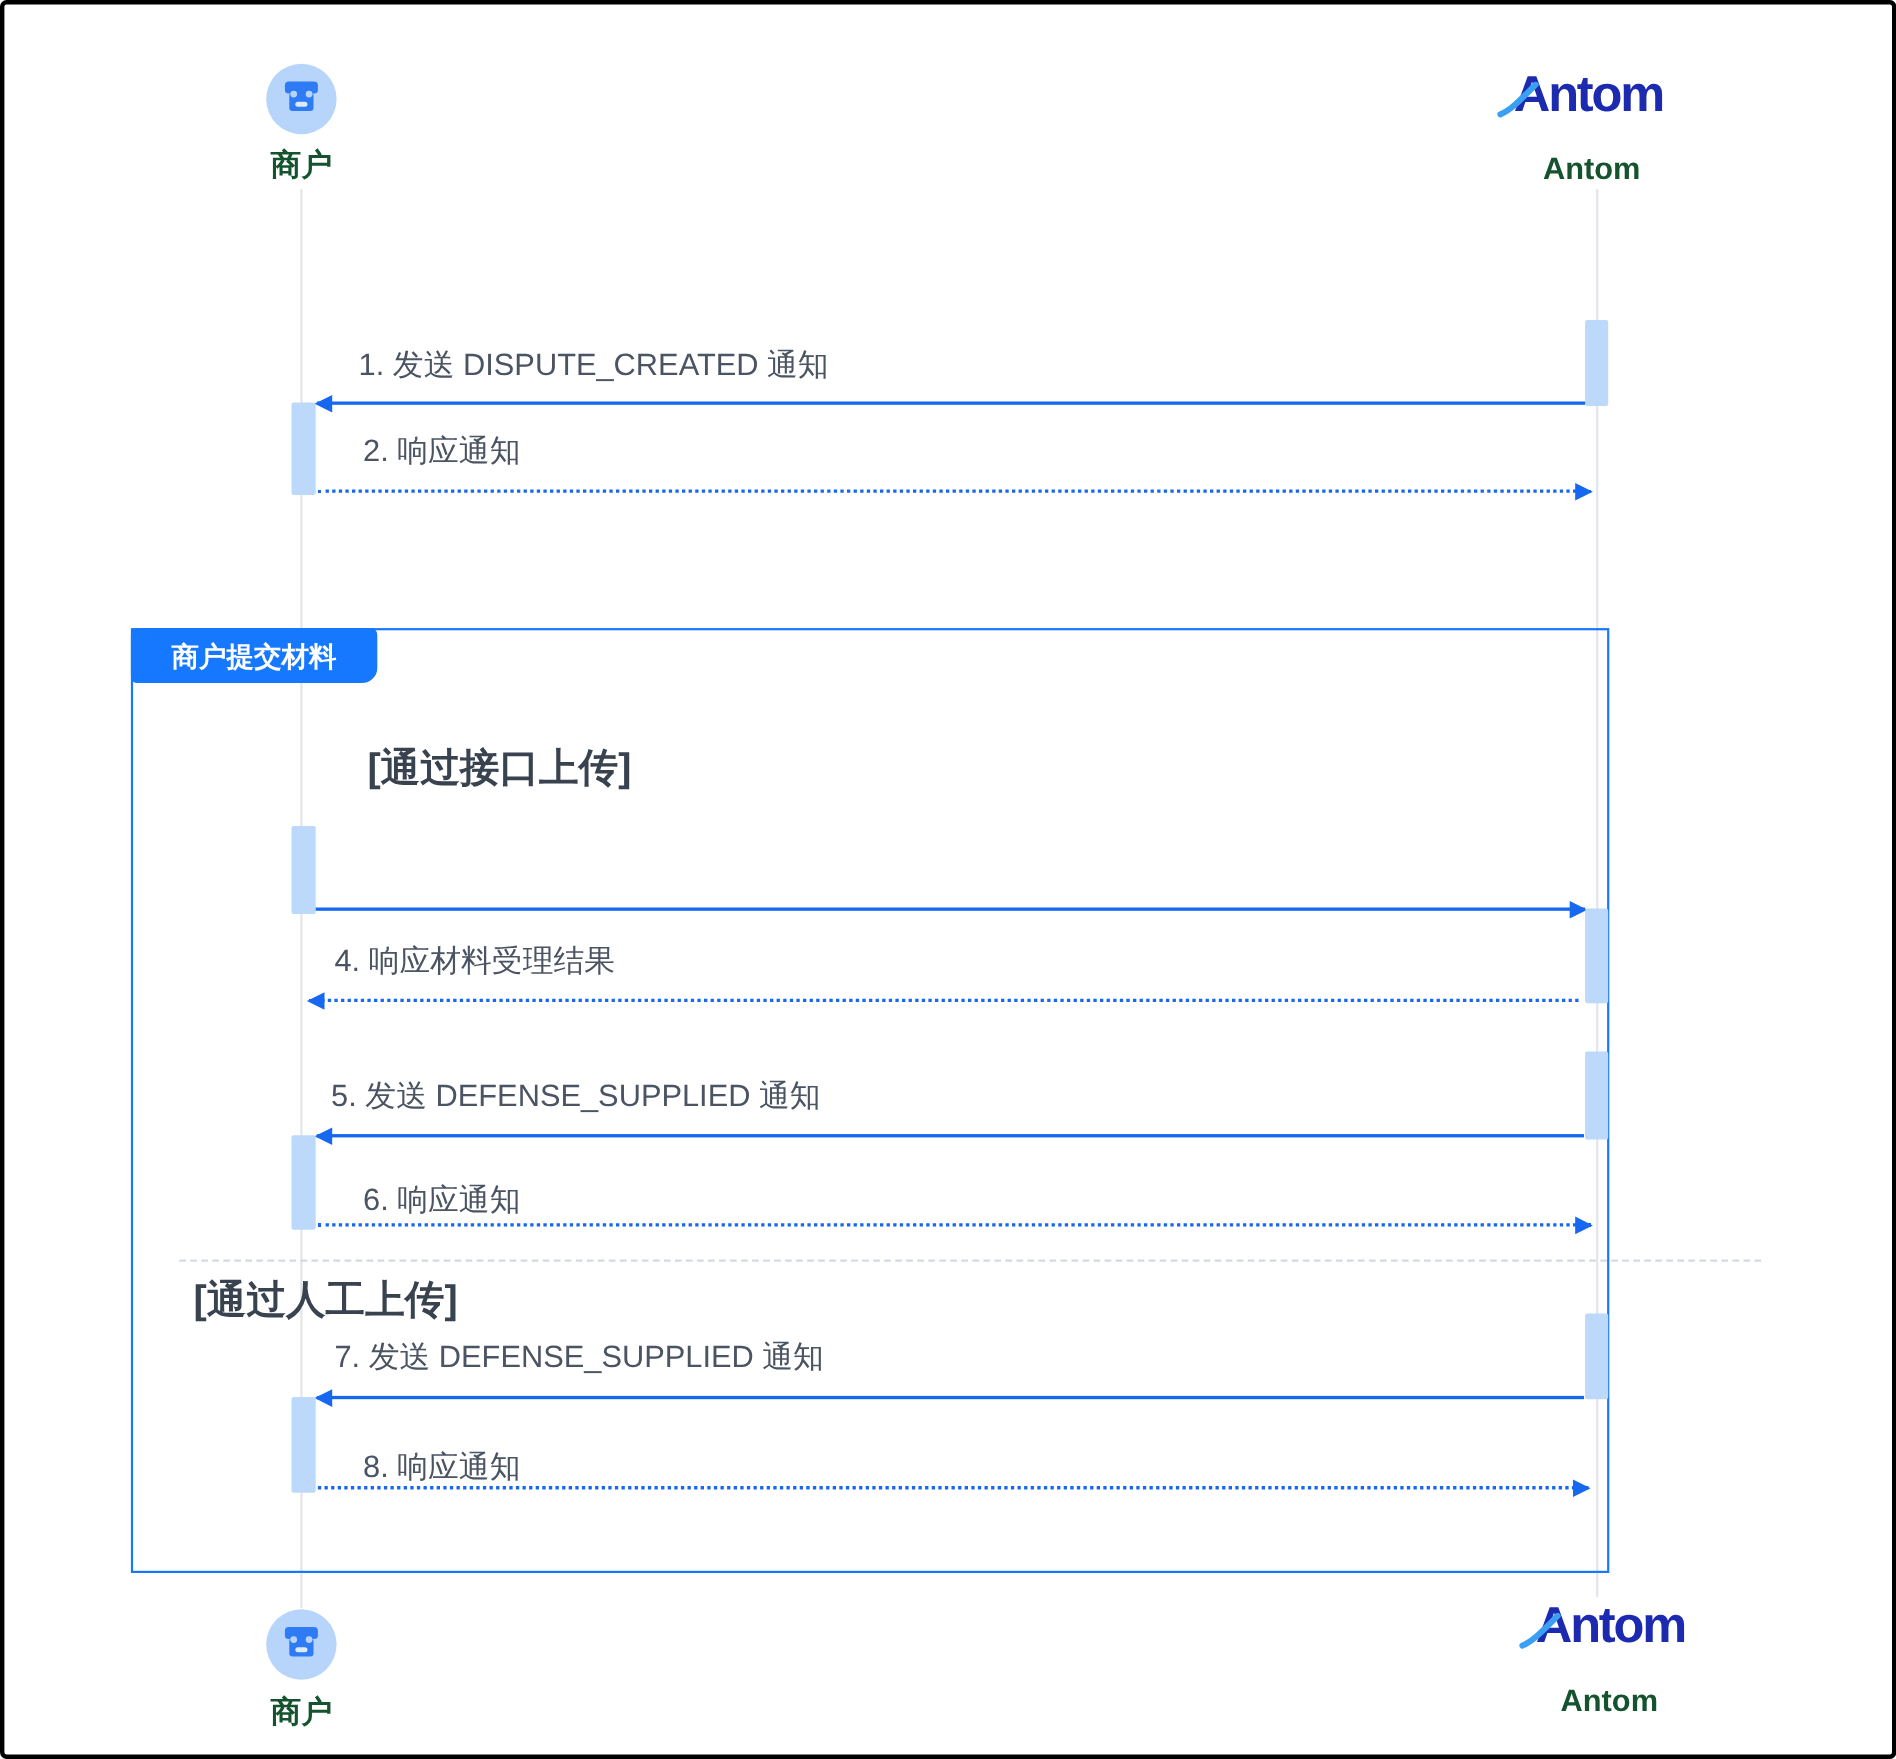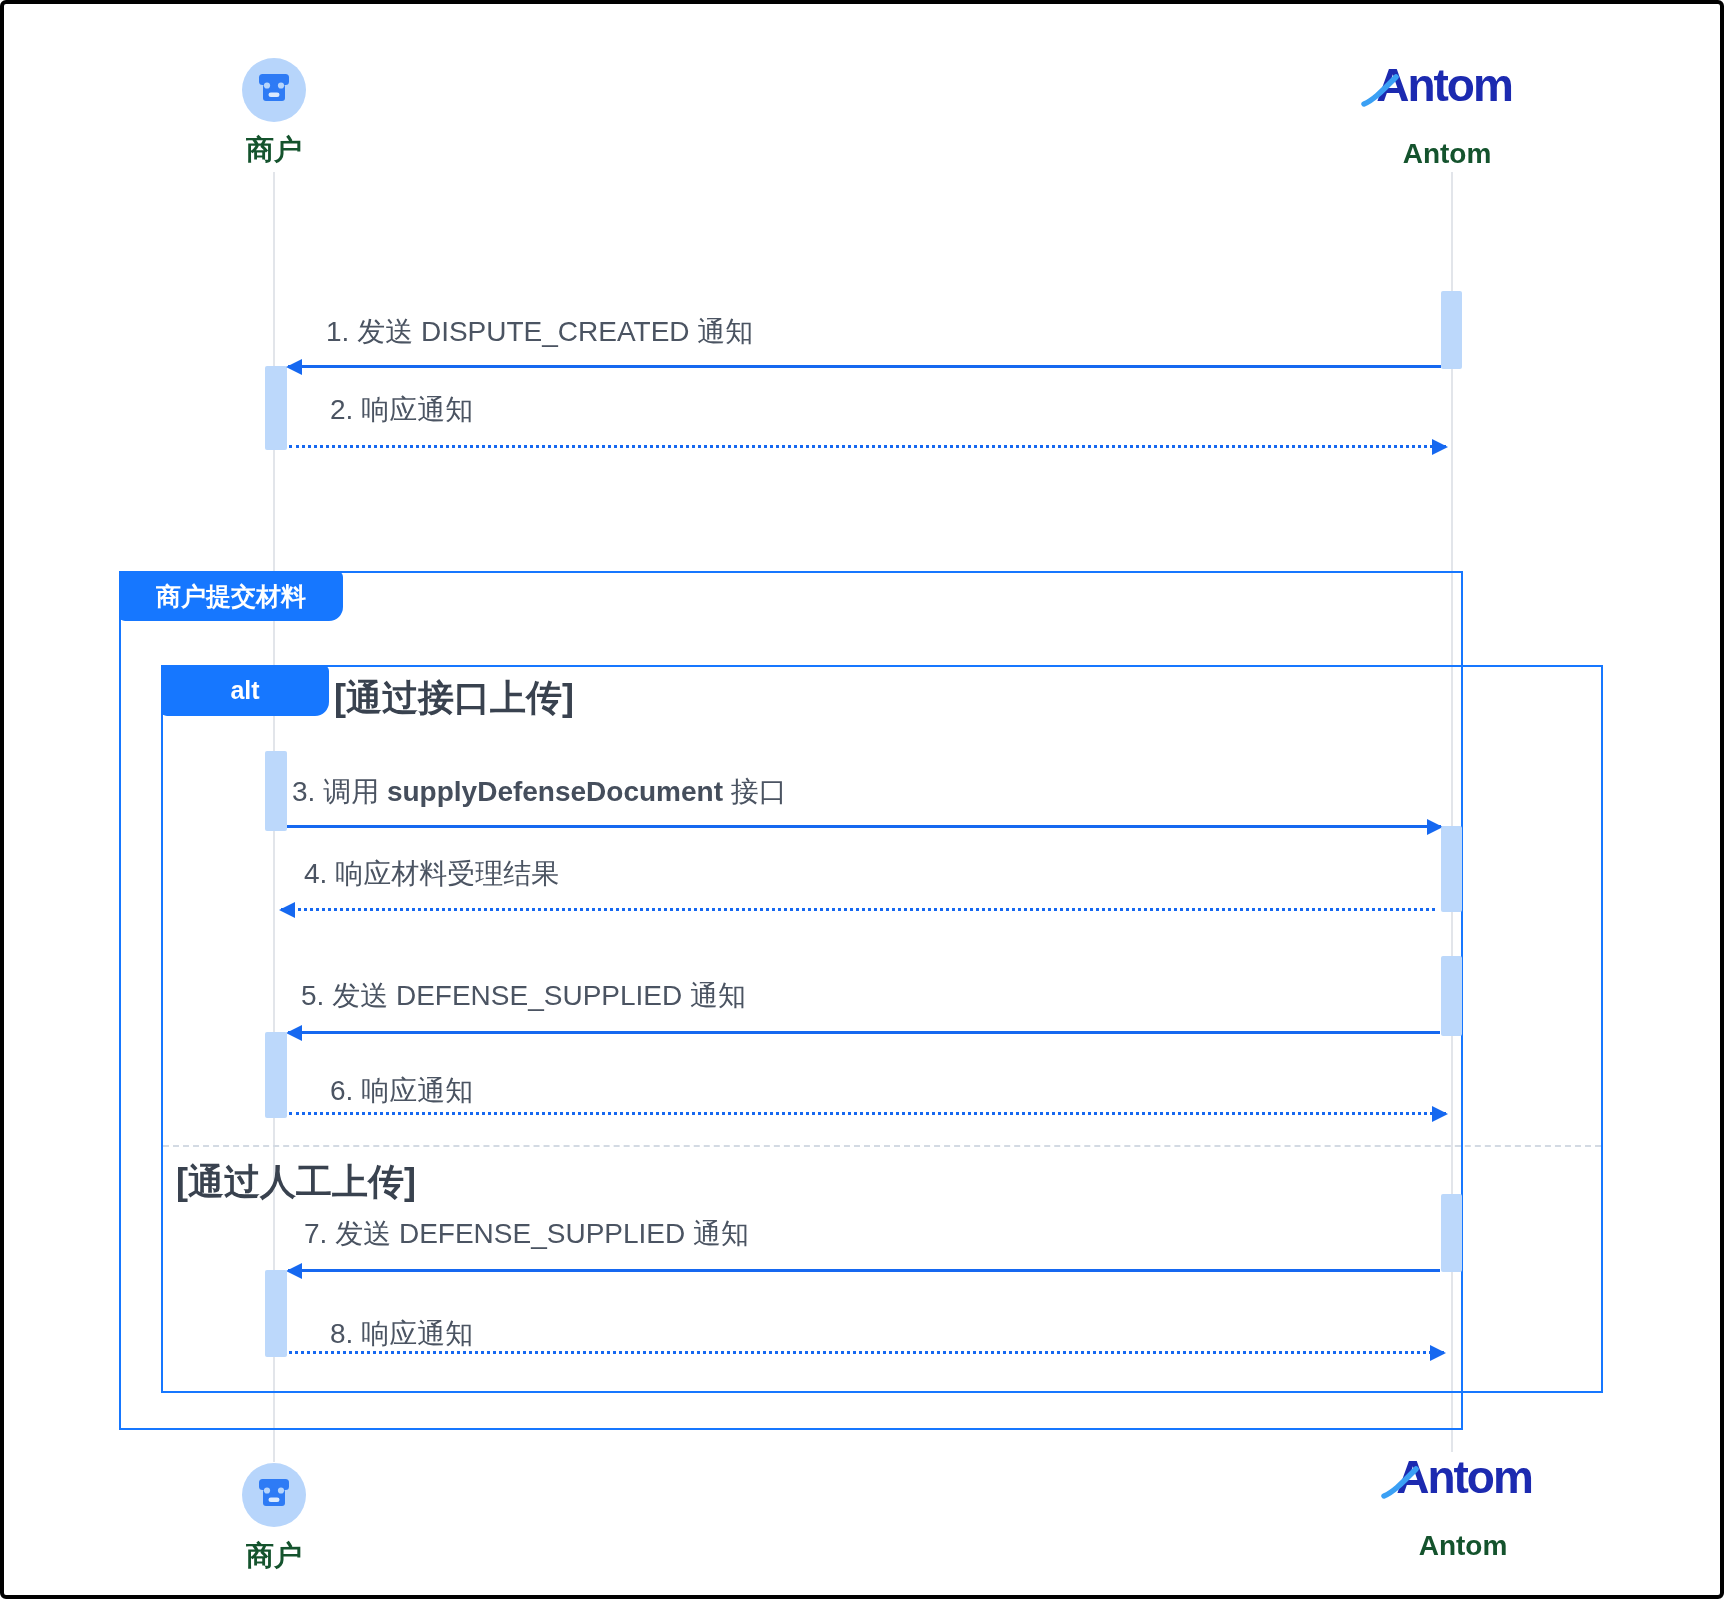--- a/index.html
+++ b/index.html
@@ -104,29 +104,23 @@
   <div class="msg" style="left:326px;top:387px;">2. 响应通知</div>
   <div class="arrow dashed" style="left:285px;top:441px;width:1157px;">
     <div class="line"></div>
       <div class="head right"></div>
   </div>
 
   <div class="frame" style="left:115px;top:567px;width:1344px;height:859px;">
     <div class="frame-label" style="width:224px;height:50px;">商户提交材料</div>
   </div>
 
-  <div class="frame" style="left:157px;top:661px;width:1442px;height:728px;">
-    <div class="frame-label" style="width:168px;height:51px;">alt</div>
-  </div>
   <div class="cond" style="left:330px;top:670px;">[通过接口上传]</div>
 
   <div class="act" style="left:261px;top:747px;width:22px;height:80px;"></div>
-  <div class="msg" style="left:288px;top:769px;">
-    <span>3. 调用 </span><b>supplyDefenseDocument</b><span> 接口</span>
-  </div>
   <div class="arrow solid" style="left:283px;top:821px;width:1154px;">
     <div class="line"></div>
       <div class="head right"></div>
   </div>
 
   <div class="act" style="left:1437px;top:822px;width:21px;height:86px;"></div>
   <div class="msg" style="left:300px;top:851px;">4. 响应材料受理结果</div>
   <div class="arrow dashed" style="left:277px;top:904px;width:1154px;">
     <div class="line"></div>
       <div class="head left"></div>

